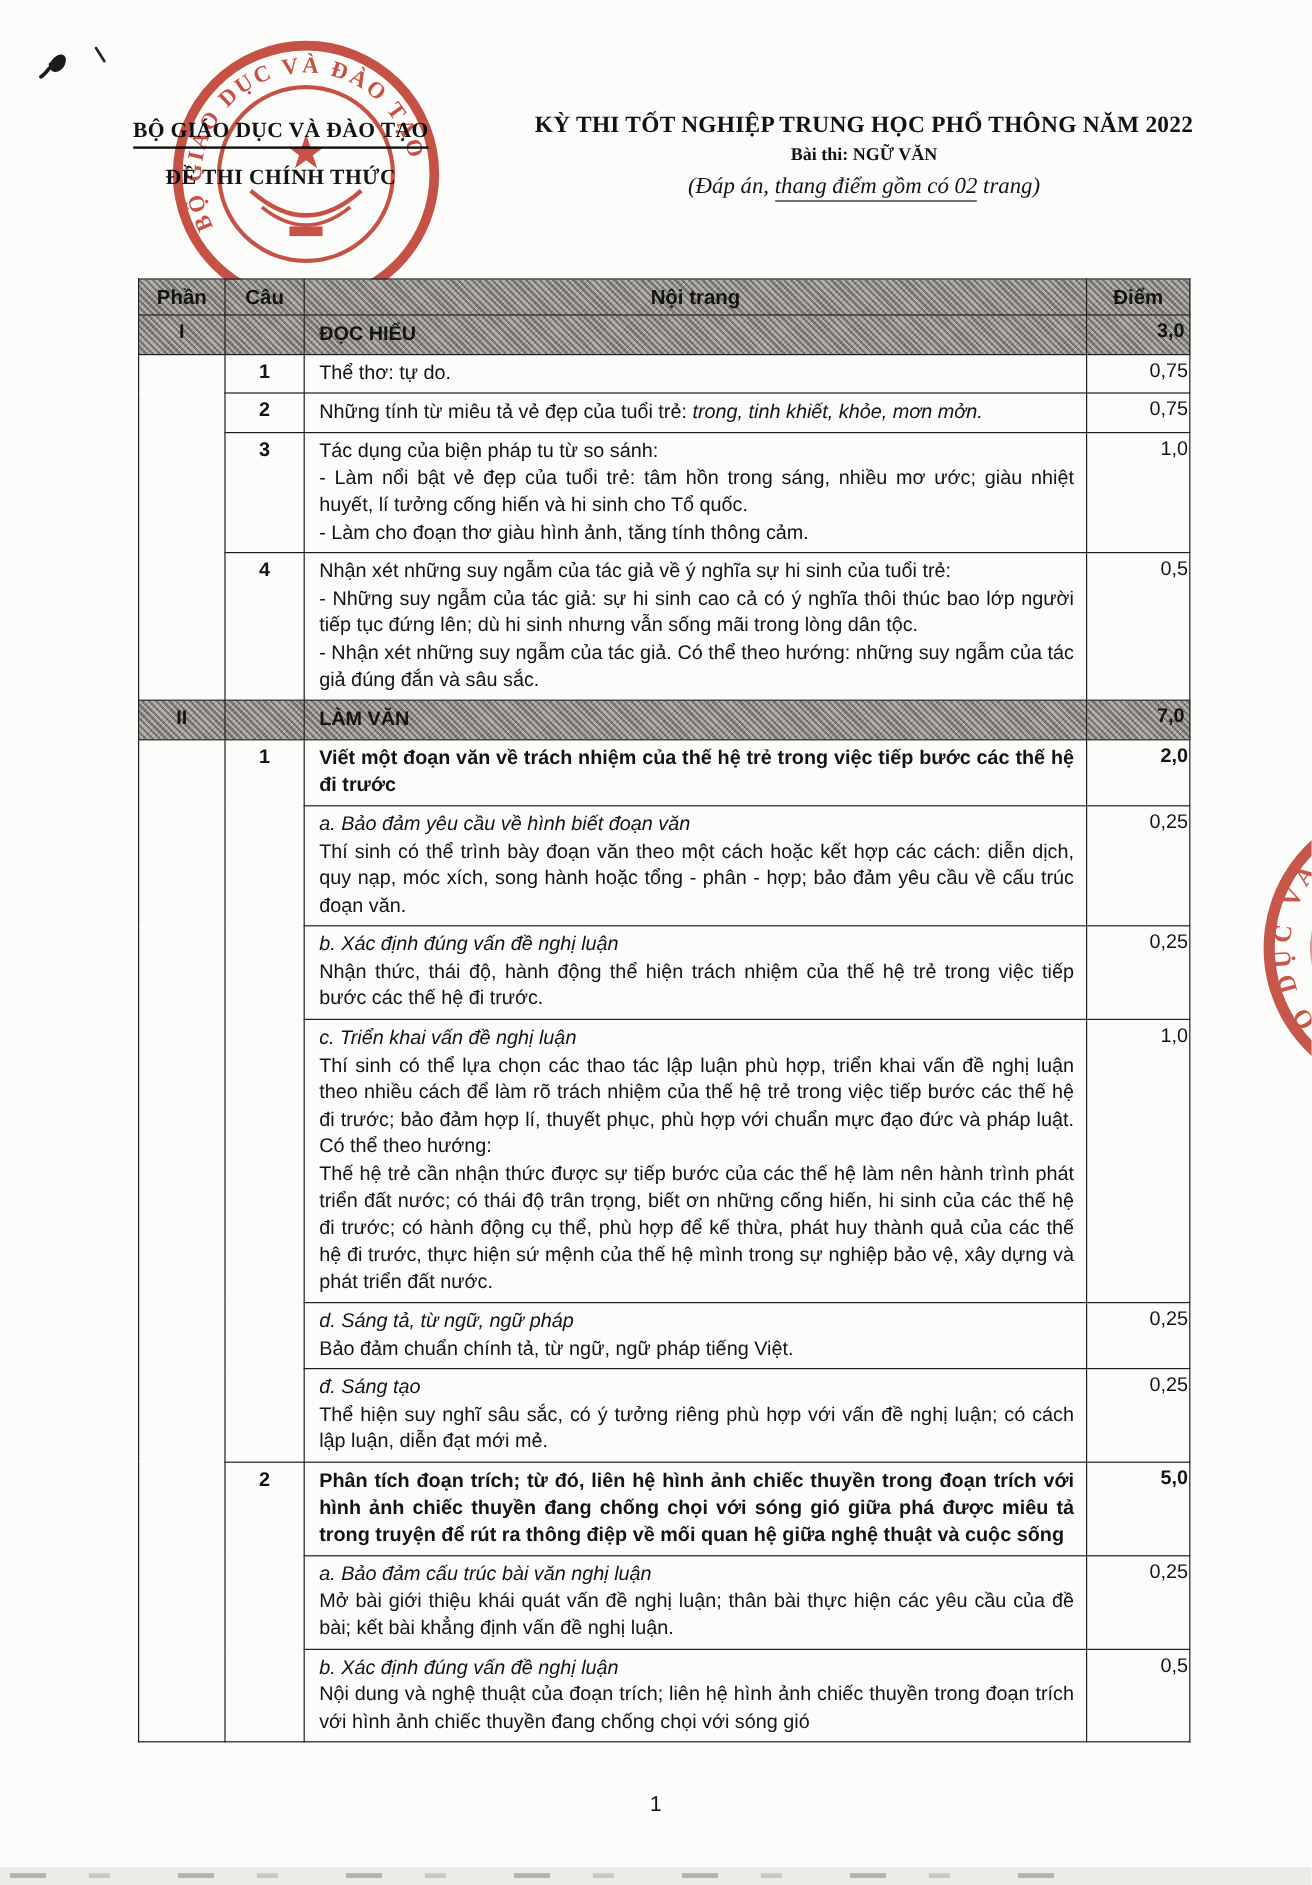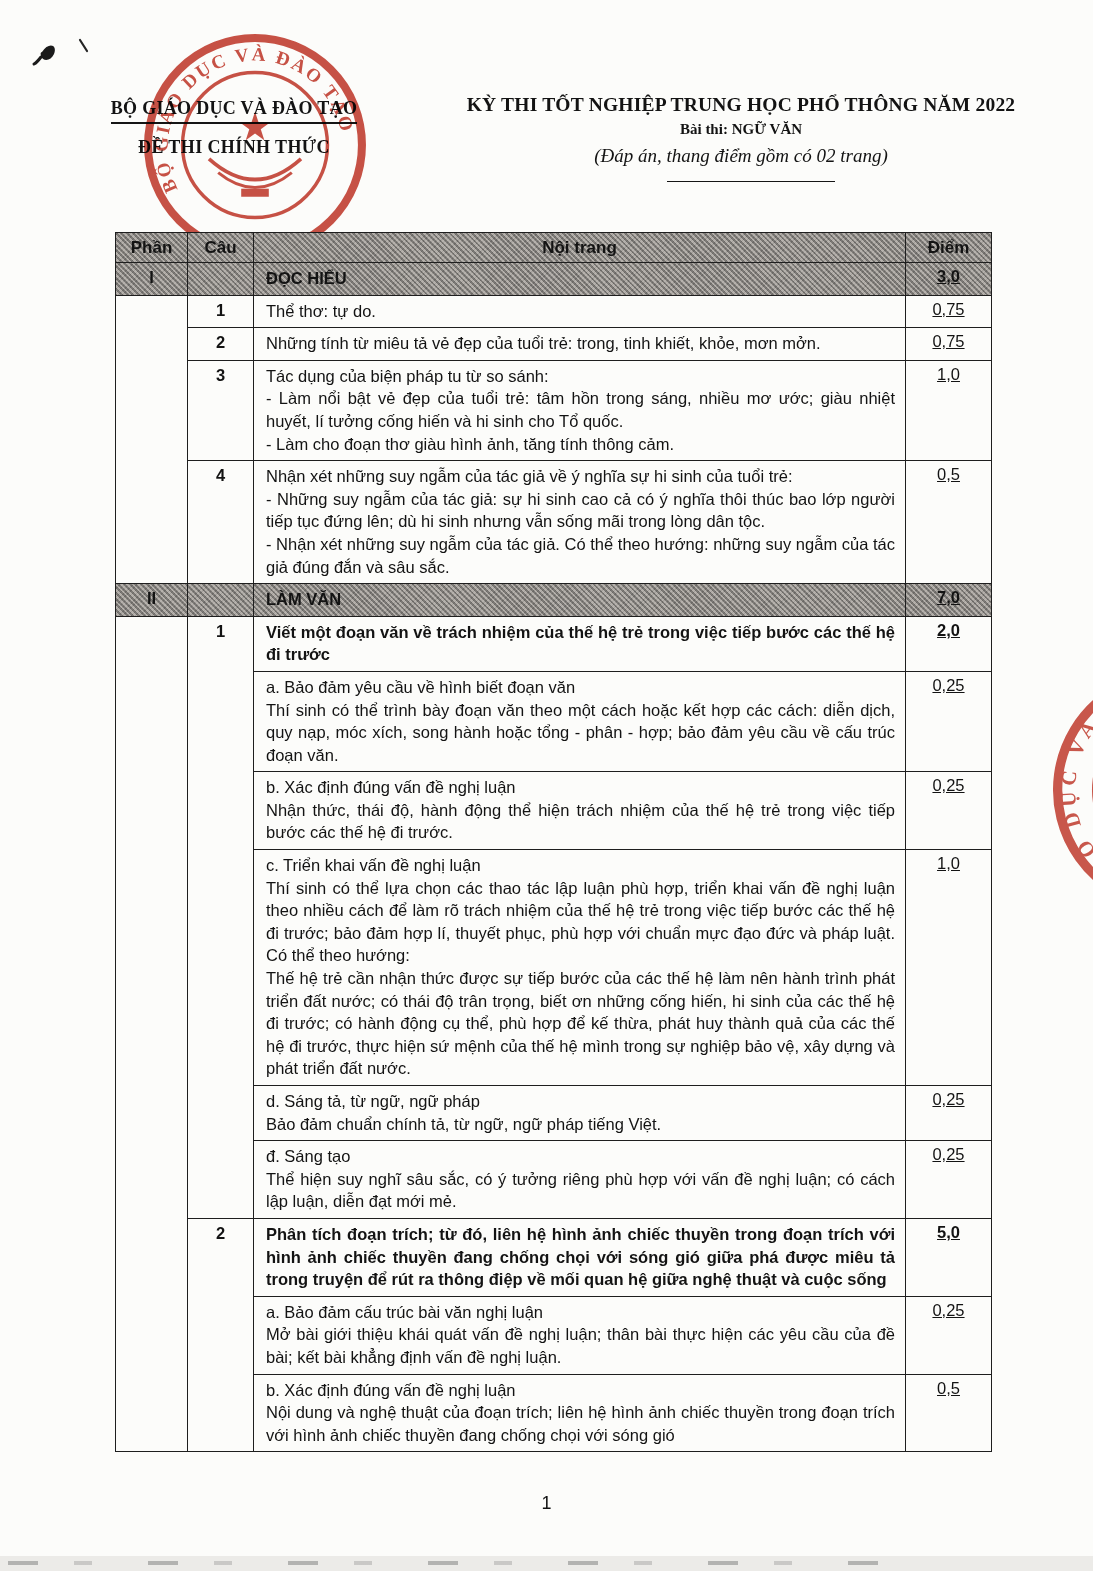--- a/index.html
+++ b/index.html
@@ -9,28 +9,28 @@
     font-family:"Liberation Sans","DejaVu Sans",sans-serif;
   }
   
   .h-left{
     position:absolute;left:84px;top:98px;width:300px;text-align:center;
     font-family:"Liberation Serif","DejaVu Serif",serif;font-weight:bold;font-size:18px;
   }
   .h-left .ministry{display:inline-block;border-bottom:2px solid #151515;padding-bottom:3px;letter-spacing:.3px;}
   .h-left .examtype{margin-top:13px;letter-spacing:.4px;}
   .h-right{
-    position:absolute;left:441px;top:94px;width:600px;text-align:center;
+    position:absolute;left:420px;top:94px;width:600px;text-align:center;
     font-family:"Liberation Serif","DejaVu Serif",serif;
   }
   .h-right .t1{font-size:19.5px;font-weight:bold;letter-spacing:.2px;}
   .h-right .t2{font-size:18.5px;font-weight:bold;margin-top:5px;}
   .h-right .t3{font-size:15px;font-weight:bold;margin-top:5px;}
   .h-right .t4{font-size:19px;font-style:italic;margin-top:7px;}
-  .h-right .t4 .u{border-bottom:1.8px solid #151515;padding-bottom:15px;}
+  .h-right .t4 .u{border-bottom:1.8px solid #151515;padding-bottom:1px;}
   
   .stamp-left{position:absolute;left:140px;top:30px;width:230px;height:230px;opacity:.88;mix-blend-mode:multiply;}
   .stamp-right{position:absolute;left:1046px;top:662px;width:256px;height:256px;opacity:.85;mix-blend-mode:multiply;transform:rotate(-14deg);}
   .pen-mark{position:absolute;left:28px;top:30px;width:80px;height:50px;}
   
   table.doc{
     position:absolute;left:115px;top:232px;width:876px;
     border-collapse:collapse;table-layout:fixed;
     font-size:16.5px;
   }
@@ -40,23 +40,23 @@
     background-color:#a6a29d;
     background-image:
       repeating-linear-gradient(45deg, rgba(30,30,30,.30) 0 2px, rgba(210,205,200,.35) 2px 4px),
       repeating-linear-gradient(-45deg, rgba(50,50,50,.22) 0 1px, transparent 1px 3px);
   }
   .grayrow td{font-weight:bold;padding:5px 4px 4px;}
   .grayrow .nd{padding-left:12px;}
   td.cell-phan{text-align:center;font-weight:bold;}
   td.cell-cau{text-align:center;font-weight:bold;padding-top:5px;}
   td.nd{padding:4px 10px 5px 12px;text-align:justify;line-height:1.37;margin-top:36px;}
-  td.diem{text-align:center;padding-top:4px;text-decoration:underline;}
+  td.diem{text-align:right;padding-top:4px;}
   td.diem.b, td.nd.b{font-weight:bold;}
-  .seg-i{}
+  .seg-i{font-style:italic;}
   .seg-b{font-weight:bold;}
   .line{min-height:1em;}
   
   .page-num{position:absolute;top:1493px;left:0;width:1093px;text-align:center;font-size:18px;}
   .scan-strip{position:absolute;left:0;bottom:0;width:1093px;height:15px;background:#ecebe8;}
   .scan-strip .dashes{
     position:absolute;left:8px;top:5px;height:4px;width:900px;
     background:repeating-linear-gradient(90deg,
       rgba(95,95,95,.40) 0 30px, transparent 30px 66px,
       rgba(120,120,120,.30) 66px 84px, transparent 84px 140px);

